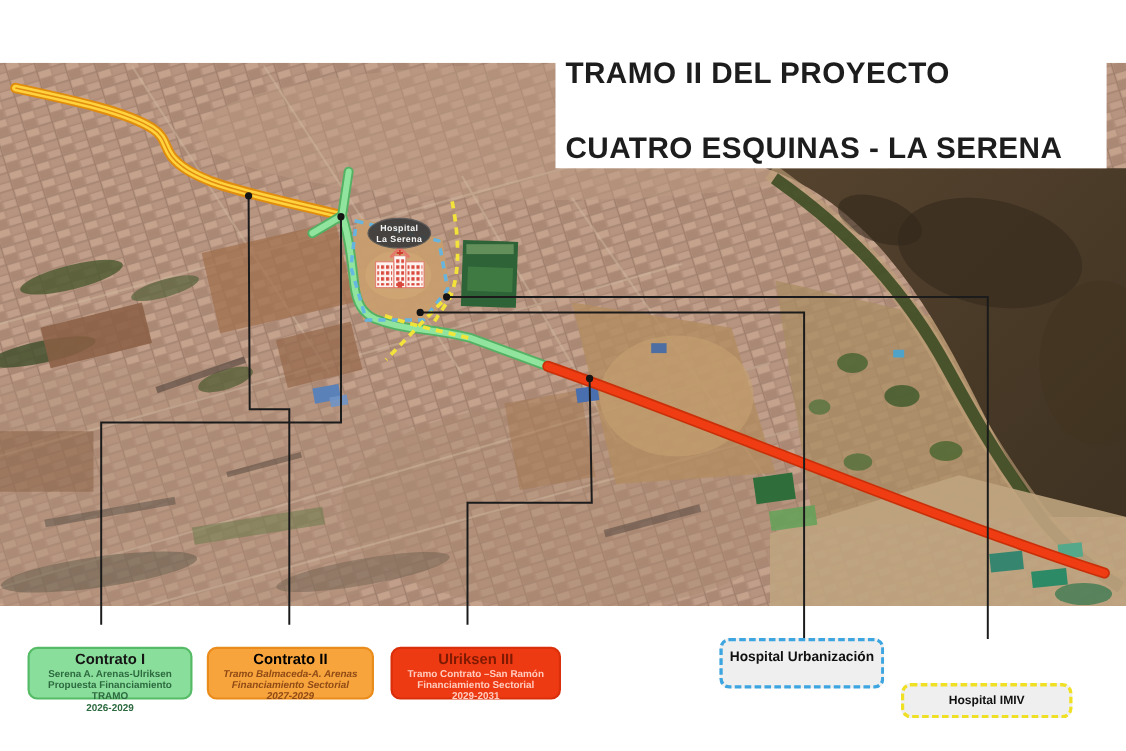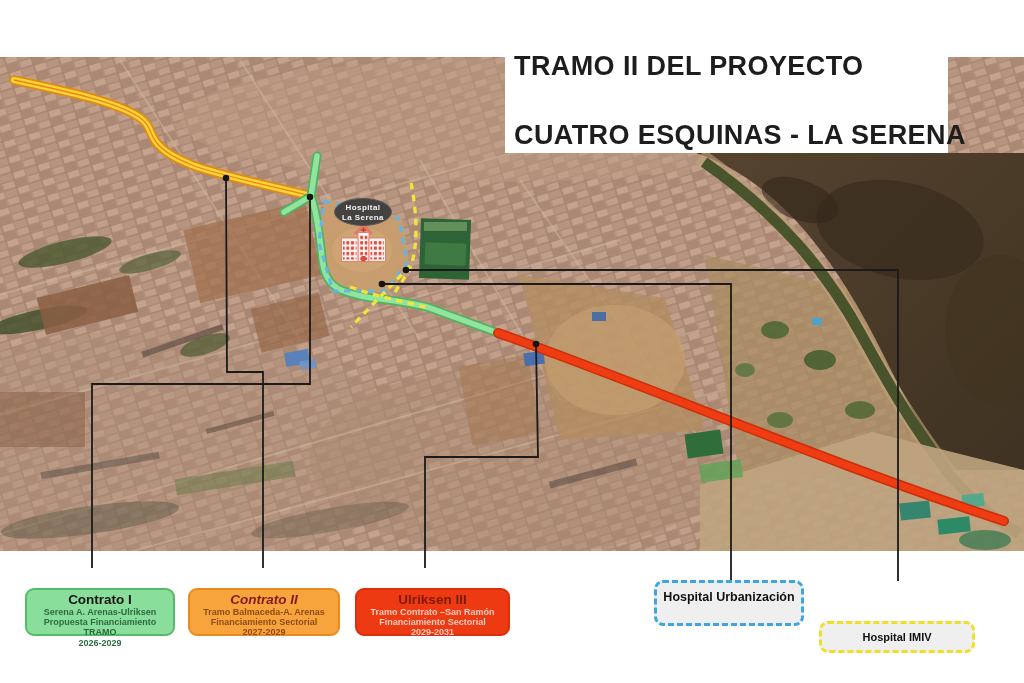--- a/index.html
+++ b/index.html
@@ -1,30 +1,30 @@
 <!DOCTYPE html>
 <html><head>
 <meta charset="utf-8">
 <style>
   html,body{margin:0;padding:0;background:#ffffff;}
   body{font-family:"Liberation Sans", sans-serif;}
   #stage{position:relative;width:1024px;height:683px;background:#ffffff;overflow:hidden;}
   #map-svg{position:absolute;left:0;top:0;}
   
-  .title-box{position:absolute;left:505px;top:40px;width:443px;height:113px;background:#ffffff;}
+  .title-box{position:absolute;left:505px;top:40px;width:501px;height:113px;background:#ffffff;}
   .title-box .t{display:block;font-size:27px;line-height:41px;font-weight:bold;color:#1d1d1d;letter-spacing:.4px;padding-left:9px;padding-top:6px;white-space:nowrap;}
   .title-box .t + .t{padding-top:0;margin-top:28px;}
   
   .contract{position:absolute;top:588px;height:48px;border-radius:9px;border:2px solid;box-sizing:border-box;text-align:center;padding-top:2px;}
   .contract .ct{font-size:13.5px;font-weight:bold;line-height:15px;}
   .contract .cl{font-size:9px;line-height:10.2px;font-weight:bold;}
   .c1{left:25px;width:150px;background:#8ade9b;border-color:#55bb66;}
   .c1 .ct{color:#151515;} .c1 .cl{color:#2d6a40;}
   .c2{left:188px;width:152px;background:#f7a43c;border-color:#ea8c1c;}
-  .c2 .ct{color:#7f1d1d;font-style:italic;} .c2 .cl{color:#8f4a16;}
+  .c2 .ct{color:#000000;} .c2 .cl{color:#8f4a16;font-style:italic;}
   .c3{left:355px;width:155px;background:#ee3a12;border-color:#d92f0a;}
   .c3 .ct{color:#7e1a02;} .c3 .cl{color:#ffccbf;}
   
   .hosp{position:absolute;background:#efefef;border-radius:9px;border:3px dashed;box-sizing:border-box;text-align:center;font-weight:bold;color:#111;}
   .hu{left:654px;top:580px;width:150px;height:46px;font-size:12.5px;line-height:28px;border-color:#3da5e0;}
   .hi{left:819px;top:581px;width:156px;height:32px;font-size:11px;line-height:26px;border-color:#f0e023;margin-top:40px;}
 </style>
 </head>
 <body>
 

